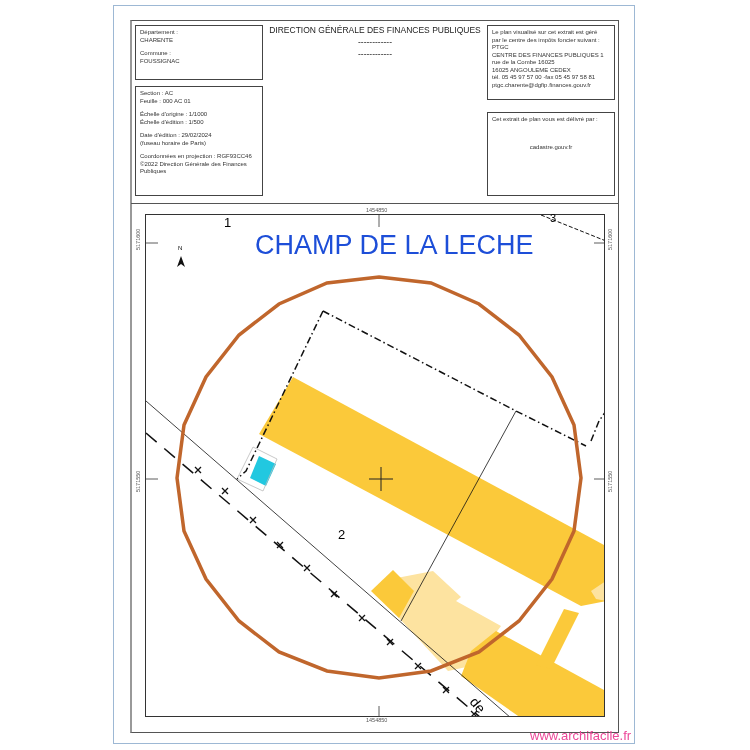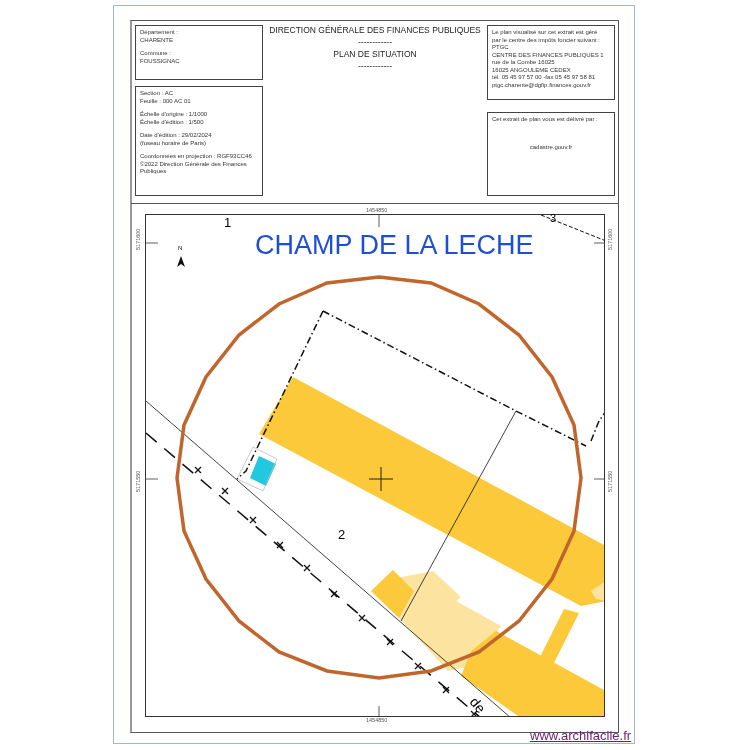--- a/index.html
+++ b/index.html
@@ -8,21 +8,21 @@
   .page{position:absolute;left:130px;top:20px;width:489px;height:713px;border:1px solid #555;border-left:2px solid #999;box-sizing:border-box;}
   .box{position:absolute;border:1px solid #444;box-sizing:border-box;background:#fff;font-size:6px;color:#333;line-height:7.5px;padding:3px 4px;}
   .box p{margin:0;}
   .gap{height:6px;}
   .center-title{position:absolute;left:264px;top:24px;width:222px;text-align:center;font-size:8.5px;color:#222;line-height:12px;}
   .map-frame{position:absolute;left:131px;top:203px;width:487px;height:529px;border-top:1px solid #555;}
   .map{position:absolute;left:145px;top:214px;width:460px;height:503px;border:1px solid #333;box-sizing:border-box;overflow:hidden;background:#fff;}
   .coord{position:absolute;font-size:5.5px;color:#555;}
   .vcoord{position:absolute;font-size:5.5px;color:#555;transform:rotate(-90deg);transform-origin:left top;white-space:nowrap;}
   .place-title{position:absolute;left:255px;top:230px;font-size:27px;color:#1d4ed8;white-space:nowrap;}
-  .watermark{position:absolute;left:530px;top:728px;font-size:13px;color:#701a75;text-decoration:underline;}
+  .watermark{position:absolute;left:530px;top:728px;font-size:13px;color:#ec4899;}
 </style>
 </head>
 <body>
 
 <div class="outer"></div>
 <div class="page"></div>
 
 <div class="box" style="left:135px;top:25px;width:128px;height:55px;">
   <p>Département :</p>
   <p>CHARENTE</p>
@@ -42,21 +42,20 @@
   <p>(fuseau horaire de Paris)</p>
   <div class="gap"></div>
   <p>Coordonnées en projection : RGF93CC46</p>
   <p>©2022 Direction Générale des Finances</p>
   <p>Publiques</p>
 </div>
 
 <div class="center-title">
   <div>DIRECTION GÉNÉRALE DES FINANCES PUBLIQUES</div>
   <div>------------</div>
-  <div>PLAN DE SITUATION</div>
   <div>------------</div>
 </div>
 
 <div class="box" style="left:487px;top:25px;width:128px;height:75px;">
   <p>Le plan visualisé sur cet extrait est géré</p>
   <p>par le centre des impôts foncier suivant :</p>
   <p>PTGC</p>
   <p>CENTRE DES FINANCES PUBLIQUES 1</p>
   <p>rue de la Combe 16025</p>
   <p>16025 ANGOULEME CEDEX</p>

